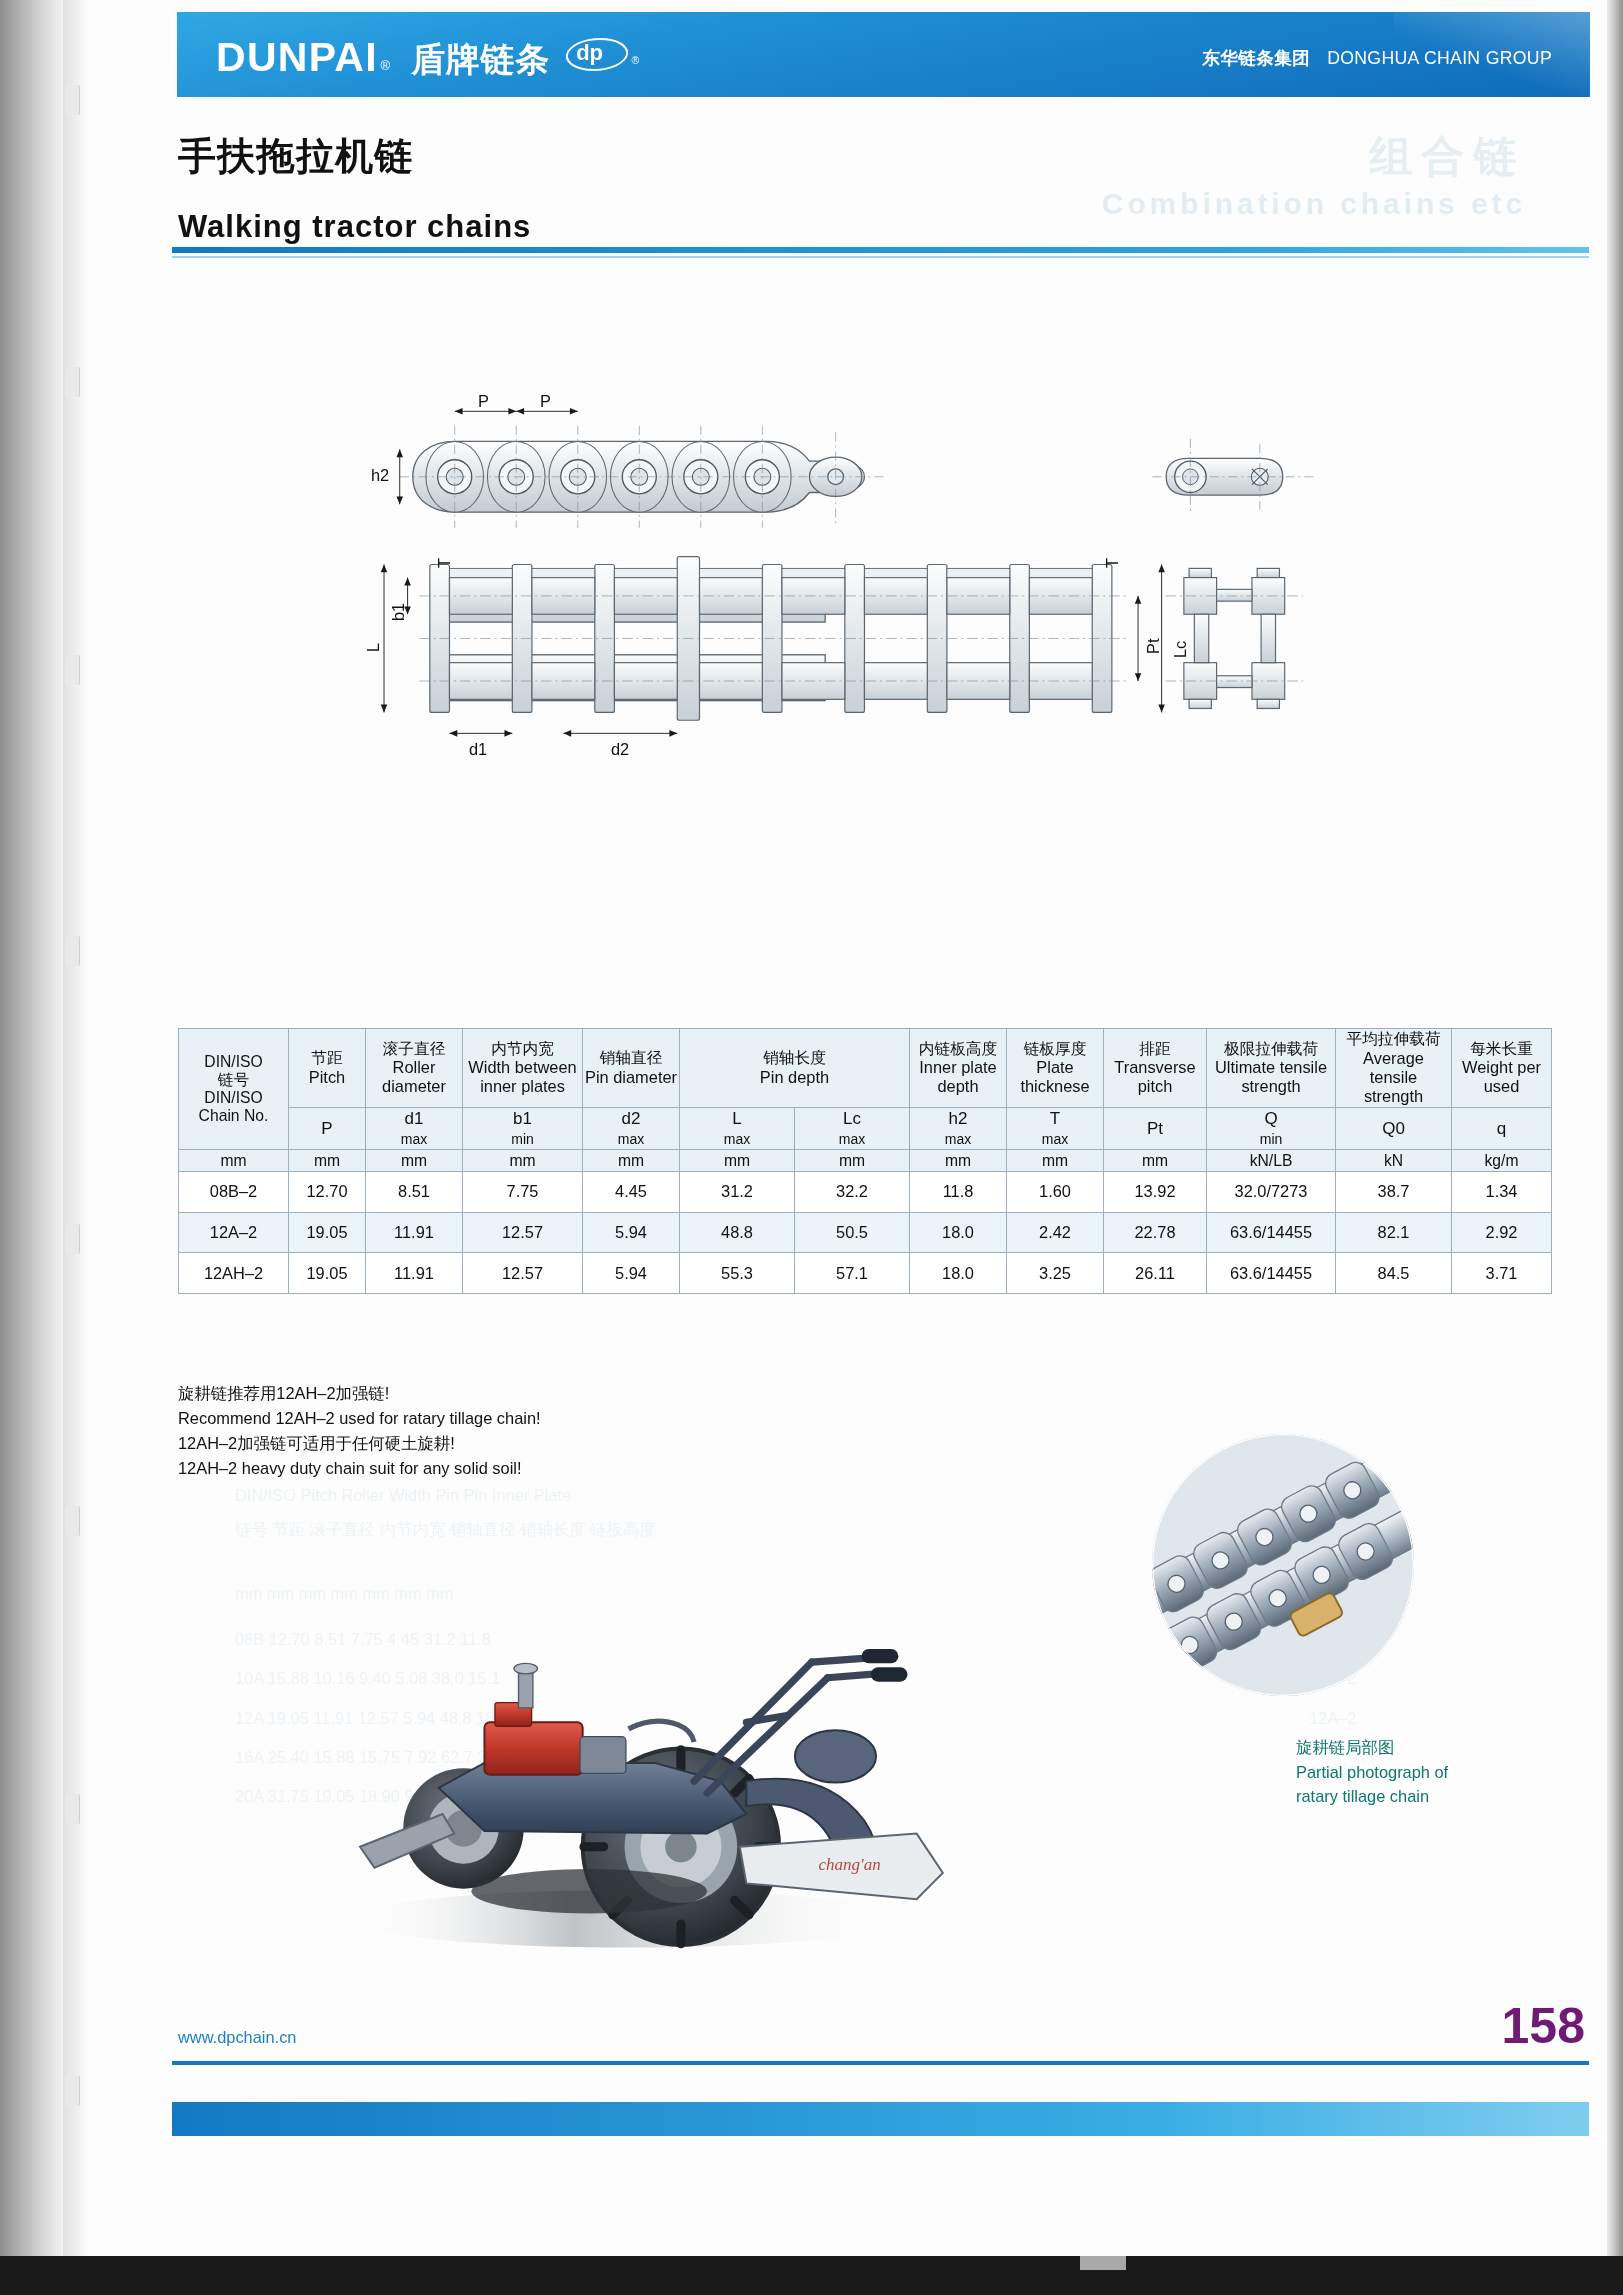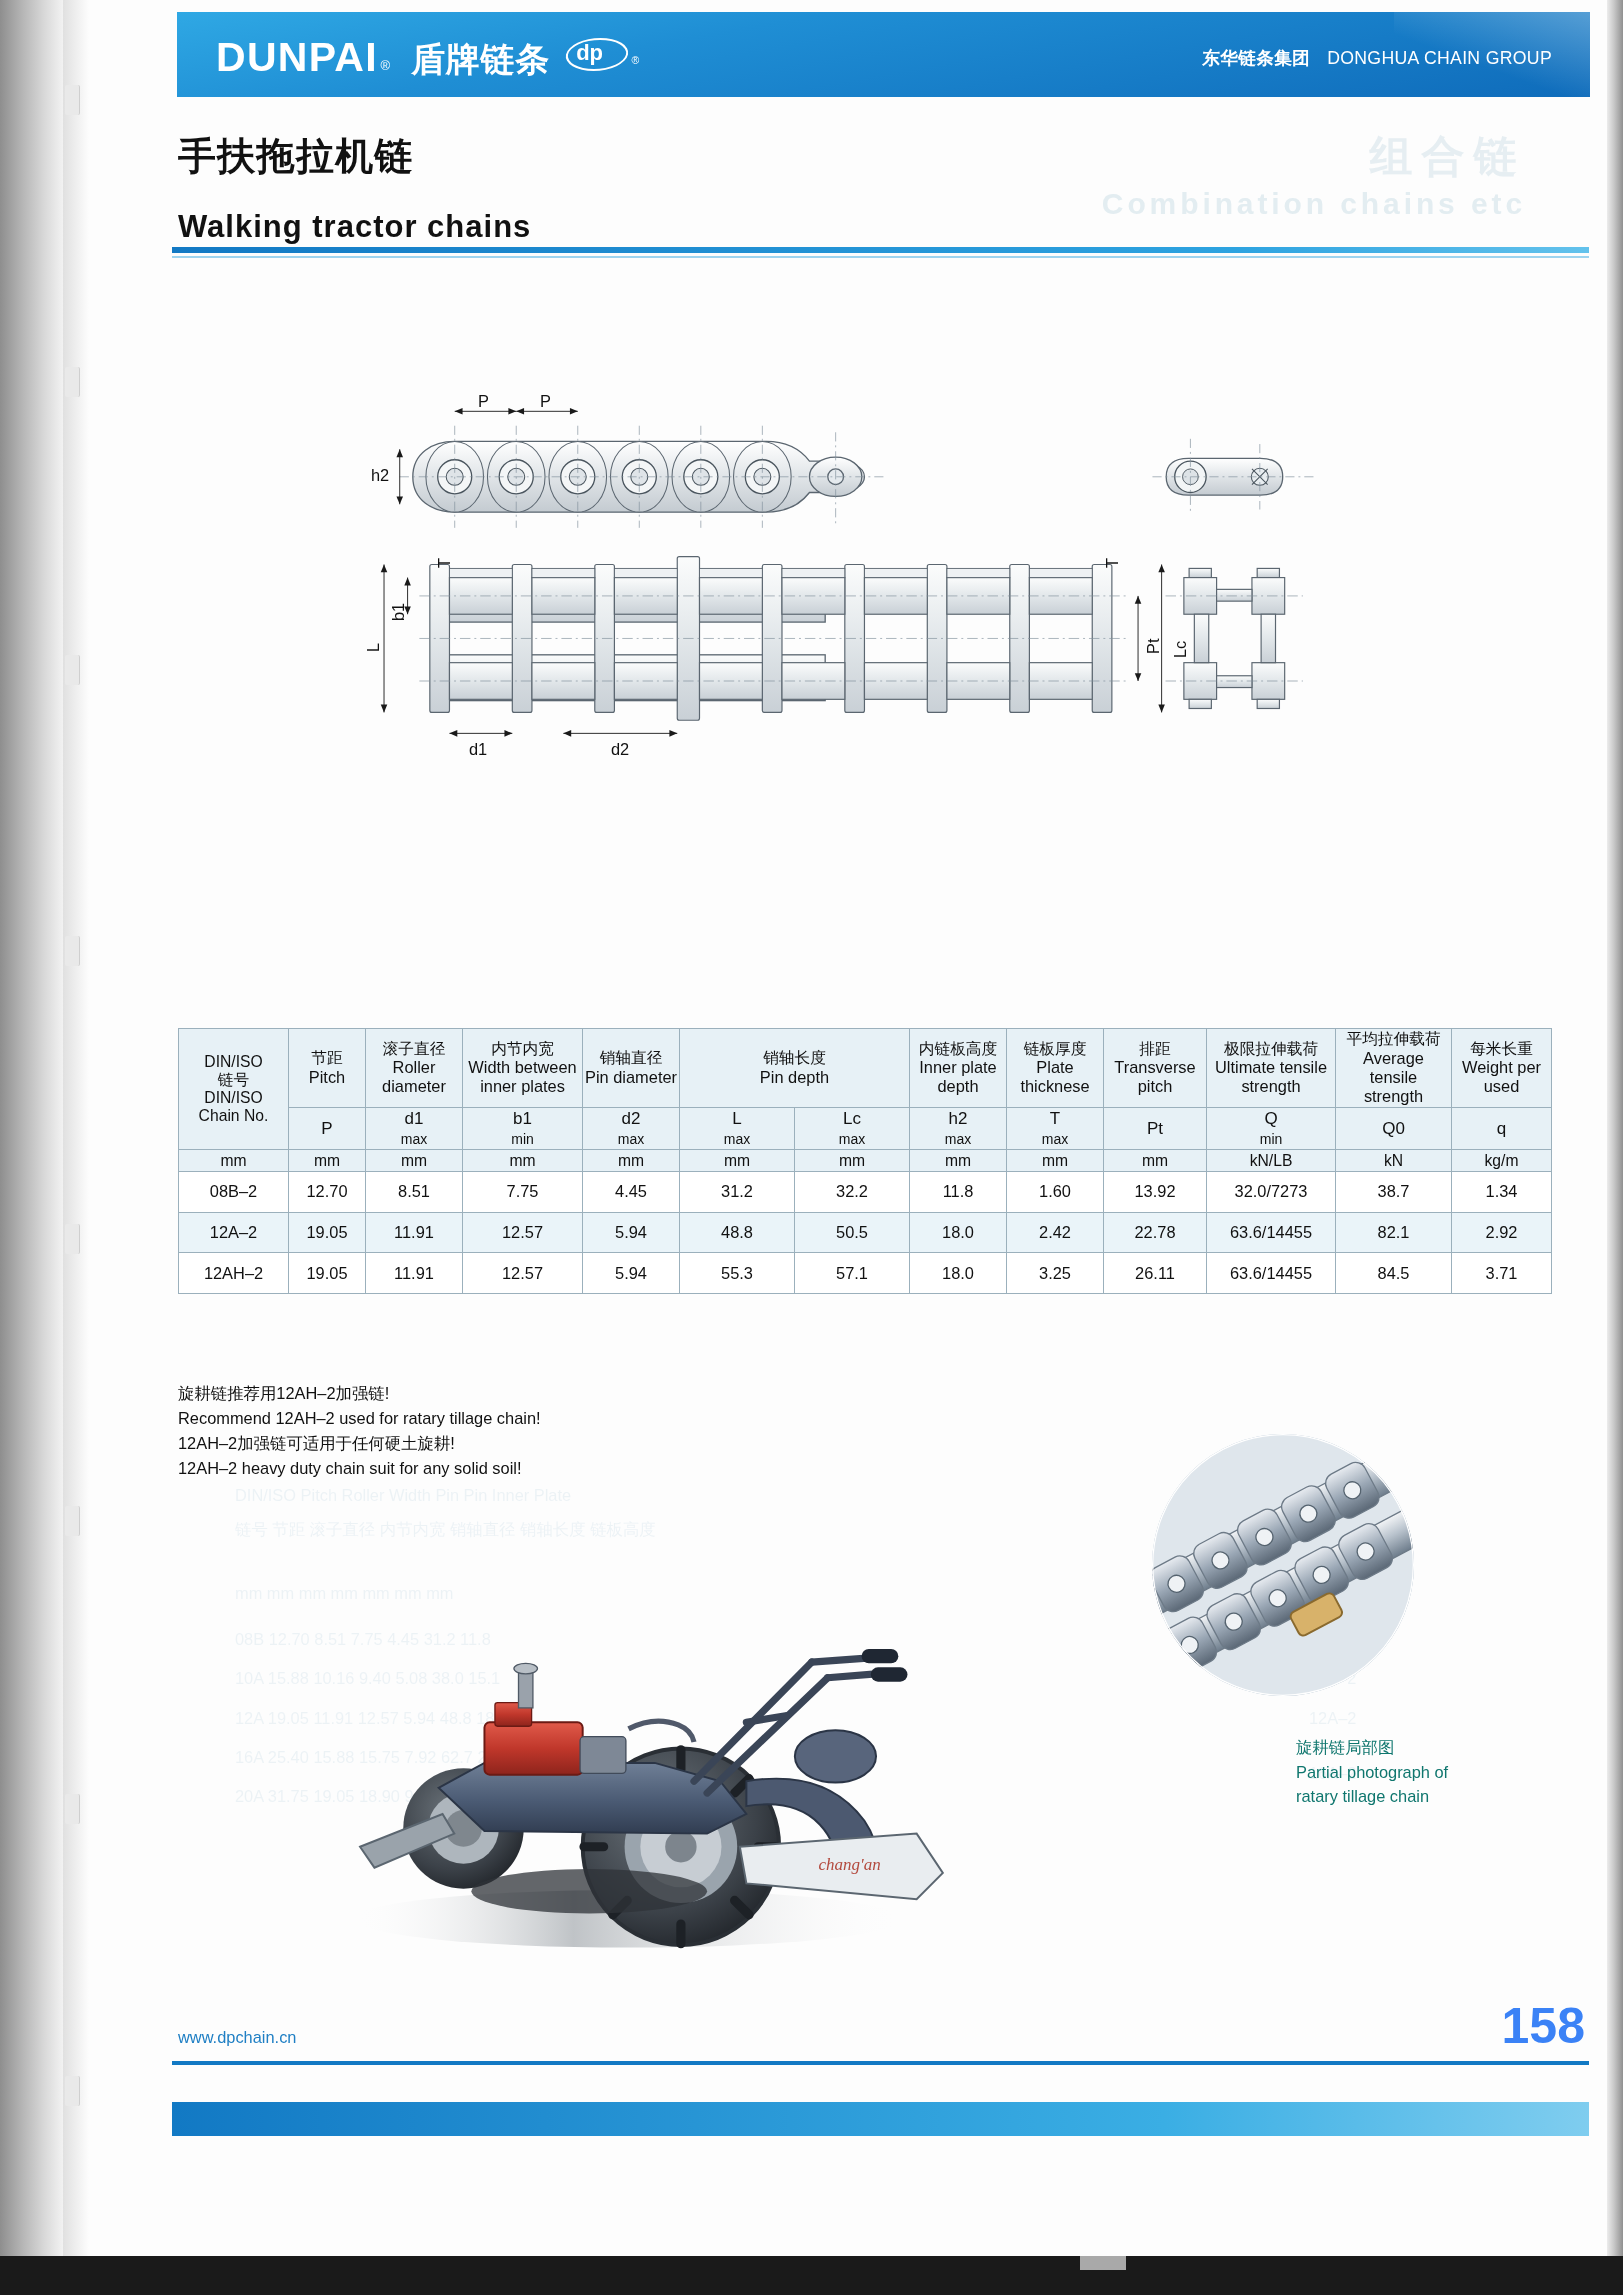--- a/index.html
+++ b/index.html
@@ -296,21 +296,21 @@
     position: absolute;
     left: 178px; top: 2028px;
     font-size: 16.4px;
     color: #1f7fc4;
   }
   .footer-page {
     position: absolute;
     right: 39px; top: 1997px;
     font-size: 50px;
     font-weight: bold;
-    color: #3b82f6;
+    color: #701a75;
   }
   .footer-rule {
     position: absolute;
     left: 172px; top: 2061px;
     width: 1417px; height: 3.9px;
     background: #1279c4;
   }
   .footer-band {
     position: absolute;
     left: 172px; top: 2102px;

